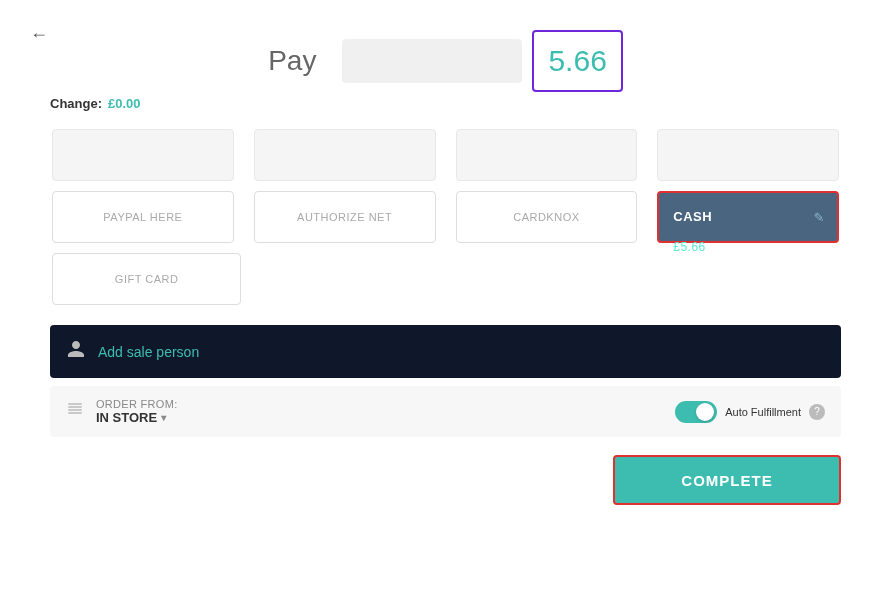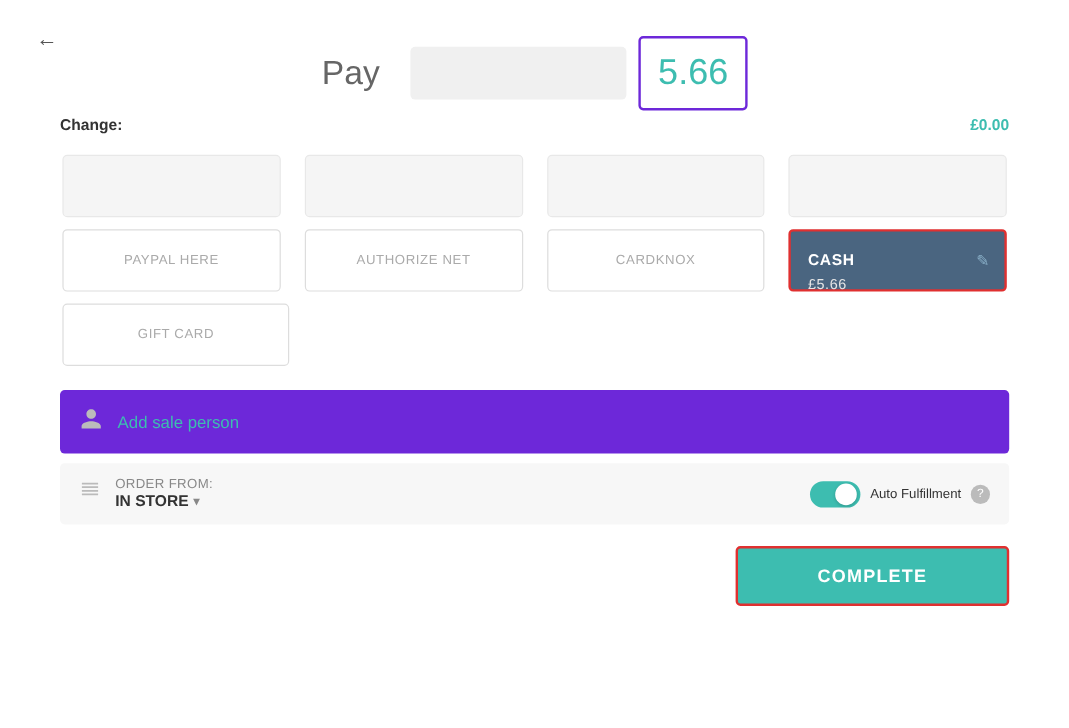--- a/index.html
+++ b/index.html
@@ -65,21 +65,21 @@
 
     .pay-amount-value {
       font-size: 30px;
       color: #3dbdb0;
       font-weight: 500;
     }
 
     
     .change-row {
       display: flex;
-      justify-content: space-between;
+      justify-content: flex-start;
       align-items: center;
       margin-bottom: 18px;
       padding-right: 0px;
     }
 
     .change-label {
       font-size: 13px;
       font-weight: 700;
       color: #333;
       margin-right: 6px;
@@ -134,22 +134,22 @@
     .cash-name {
       font-size: 13px;
       font-weight: 600;
       letter-spacing: 0.5px;
       text-transform: uppercase;
       color: #fff;
     }
 
     .cash-amount {
       font-size: 12px;
-      color: #e5e5e5;
-      margin-top: 6px;
+      color: #5eead4;
+      margin-top: 16px;
     }
 
     .edit-icon {
       position: absolute;
       right: 12px;
       top: 50%;
       transform: translateY(-50%);
       color: #8ab0c8;
       font-size: 13px;
     }
@@ -158,21 +158,21 @@
     .gift-row {
       display: grid;
       grid-template-columns: repeat(4, 1fr);
       gap: 10px;
       margin-bottom: 20px;
       padding: 0 2px;
     }
 
     
     .sale-person-row {
-      background: #6d28d9;
+      background: #0f172a;
       border-radius: 4px;
       padding: 14px 16px;
       display: flex;
       align-items: center;
       margin-bottom: 8px;
     }
 
     .person-icon {
       color: #bbb;
       font-size: 18px;

